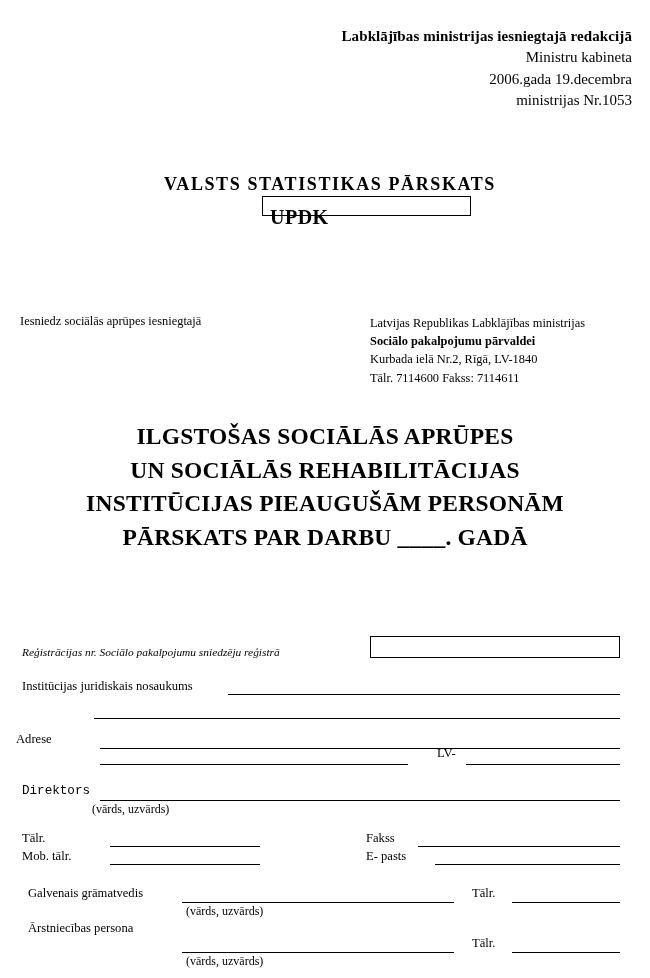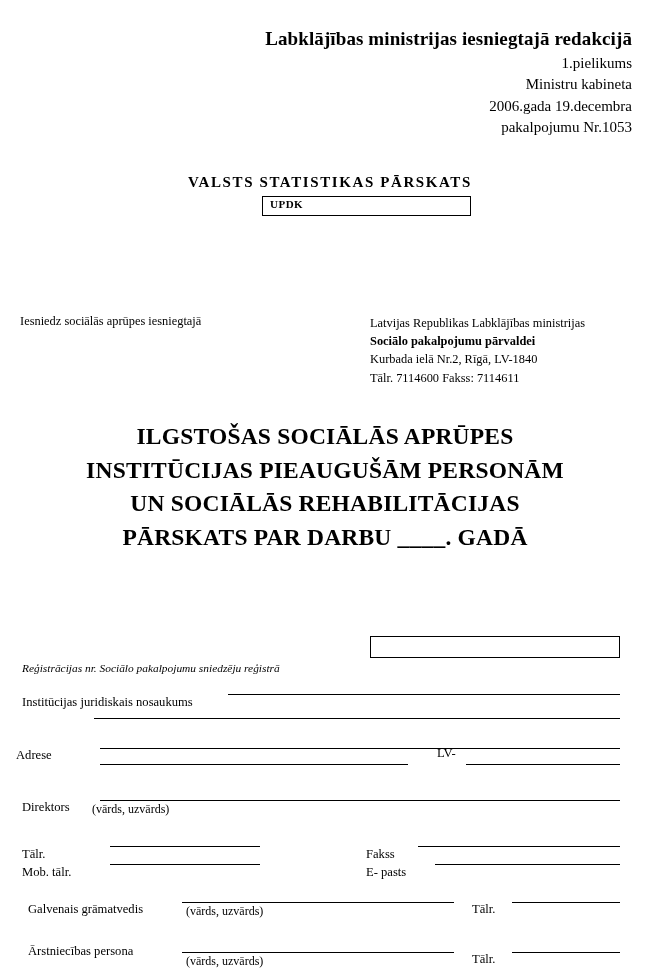--- a/index.html
+++ b/index.html
@@ -25,54 +25,54 @@
   .header {
     position: absolute;
     top: 26px;
     left: 0;
     width: 632px;
     text-align: right;
     line-height: 1.42;
   }
   .header .h-title {
     font-weight: bold;
-    font-size: 19px;
+    font-size: 15px;
     letter-spacing: 0.1px;
     font-family: Liberation Serif, serif;
   }
   .header .h-line {
     font-size: 15px;
   }
 
   
   .vsp {
     position: absolute;
     top: 174px;
     left: 160px;
     width: 340px;
     text-align: center;
     font-weight: bold;
-    font-size: 15px;
+    font-size: 18px;
     letter-spacing: 1.6px;
   }
   .updk-box {
     position: absolute;
     top: 196px;
     left: 262px;
     width: 209px;
     height: 20px;
     border: 1px solid #000;
     box-sizing: border-box;
   }
   .updk-box span {
     position: absolute;
     left: 7px;
-    top: 1px;
-    font-weight: bold;
-    font-size: 11px;
+    top: 9px;
+    font-weight: bold;
+    font-size: 20px;
     letter-spacing: 0.5px;
   }
 
   
   .submit-label {
     position: absolute;
     top: 314px;
     left: 20px;
     font-size: 12.4px;
   }
@@ -103,21 +103,20 @@
     position: absolute;
     top: 636px;
     left: 0;
     width: 650px;
     font-size: 12.6px;
   }
   .fld-label {
     position: absolute;
     font-size: 12.6px;
     white-space: nowrap;
-    margin-top: 16px;
   }
   .fld-label.italic {
     font-style: italic;
     font-size: 11.4px;
   }
   .small-note {
     position: absolute;
     font-size: 12px;
   }
   .line {
@@ -135,81 +134,80 @@
     font-size: 12.6px;
   }
 </style>
 </head>
 <body>
 
 <div class="page">
 
   <div class="header">
     <div class="h-title">Labklājības ministrijas iesniegtajā redakcijā</div>
-    <div class="h-line">1.pielikums</div>
     <div class="h-line">Ministru kabineta</div>
     <div class="h-line">2006.gada 19.decembra</div>
-    <div class="h-line">pakalpojumu Nr.1053</div>
+    <div class="h-line">ministrijas Nr.1053</div>
   </div>
 
   <div class="vsp">VALSTS  STATISTIKAS  PĀRSKATS</div>
   <div class="updk-box">
     <span>UPDK</span>
   </div>
 
   <div class="submit-label">Iesniedz sociālās aprūpes iesniegtajā</div>
   <div class="ministry">
     <div>Latvijas Republikas Labklājības ministrijas</div>
     <div class="bold">Sociālo pakalpojumu pārvaldei</div>
     <div>Kurbada ielā Nr.2, Rīgā, LV-1840</div>
     <div>Tālr. 7114600        Fakss: 7114611</div>
   </div>
 
   <div class="main-title">
     <div>ILGSTOŠAS SOCIĀLĀS APRŪPES</div>
+    <div>UN SOCIĀLĀS REHABILITĀCIJAS</div>
     <div>INSTITŪCIJAS PIEAUGUŠĀM PERSONĀM</div>
-    <div>UN SOCIĀLĀS REHABILITĀCIJAS</div>
     <div>PĀRSKATS PAR DARBU ____. GADĀ</div>
   </div>
 
   <div class="form">
 
     <div class="fld-label italic" style="top:10px; left:22px;">Reģistrācijas nr. Sociālo pakalpojumu sniedzēju reģistrā</div>
     <div class="reg-box" style="top:0px; left:370px; width:250px; height:22px;"></div>
 
     <div class="fld-label" style="top:43px; left:22px;">Institūcijas juridiskais nosaukums</div>
     <div class="line" style="top:58px; left:228px; width:392px;"></div>
     <div class="line" style="top:82px; left:94px; width:526px;"></div>
 
     <div class="fld-label" style="top:96px; left:16px;">Adrese</div>
     <div class="line" style="top:112px; left:100px; width:520px;"></div>
     <div class="line" style="top:128px; left:100px; width:308px;"></div>
     <div class="lv-text" style="top:110px; left:437px;">LV-</div>
     <div class="line" style="top:128px; left:466px; width:154px;"></div>
 
-    <div class="fld-label" style="top:148px; left:22px;">Direktors</div>
+    <div class="fld-label" style="top:148px; left:22px;font-family:Liberation Mono, monospace;">Direktors</div>
     <div class="line" style="top:164px; left:100px; width:520px;"></div>
     <div class="small-note" style="top:166px; left:92px;">(vārds, uzvārds)</div>
 
     <div class="fld-label" style="top:195px; left:22px;">Tālr.</div>
     <div class="line" style="top:210px; left:110px; width:150px;"></div>
     <div class="fld-label" style="top:195px; left:366px;">Fakss</div>
     <div class="line" style="top:210px; left:418px; width:202px;"></div>
 
     <div class="fld-label" style="top:213px; left:22px;">Mob. tālr.</div>
     <div class="line" style="top:228px; left:110px; width:150px;"></div>
     <div class="fld-label" style="top:213px; left:366px;">E- pasts</div>
     <div class="line" style="top:228px; left:435px; width:185px;"></div>
 
     <div class="fld-label" style="top:250px; left:28px;">Galvenais grāmatvedis</div>
     <div class="line" style="top:266px; left:182px; width:272px;"></div>
     <div class="small-note" style="top:268px; left:186px;">(vārds, uzvārds)</div>
     <div class="fld-label" style="top:250px; left:472px;">Tālr.</div>
     <div class="line" style="top:266px; left:512px; width:108px;"></div>
 
-    <div class="fld-label" style="top:292px; left:28px;">Ārstniecības persona</div>
+    <div class="fld-label" style="top:285px; left:28px;">Ārstniecības persona</div>
     <div class="line" style="top:316px; left:182px; width:272px;"></div>
     <div class="small-note" style="top:318px; left:186px;">(vārds, uzvārds)</div>
     <div class="fld-label" style="top:300px; left:472px;">Tālr.</div>
     <div class="line" style="top:316px; left:512px; width:108px;"></div>
 
   </div>
 </div>
 
 </body></html>

